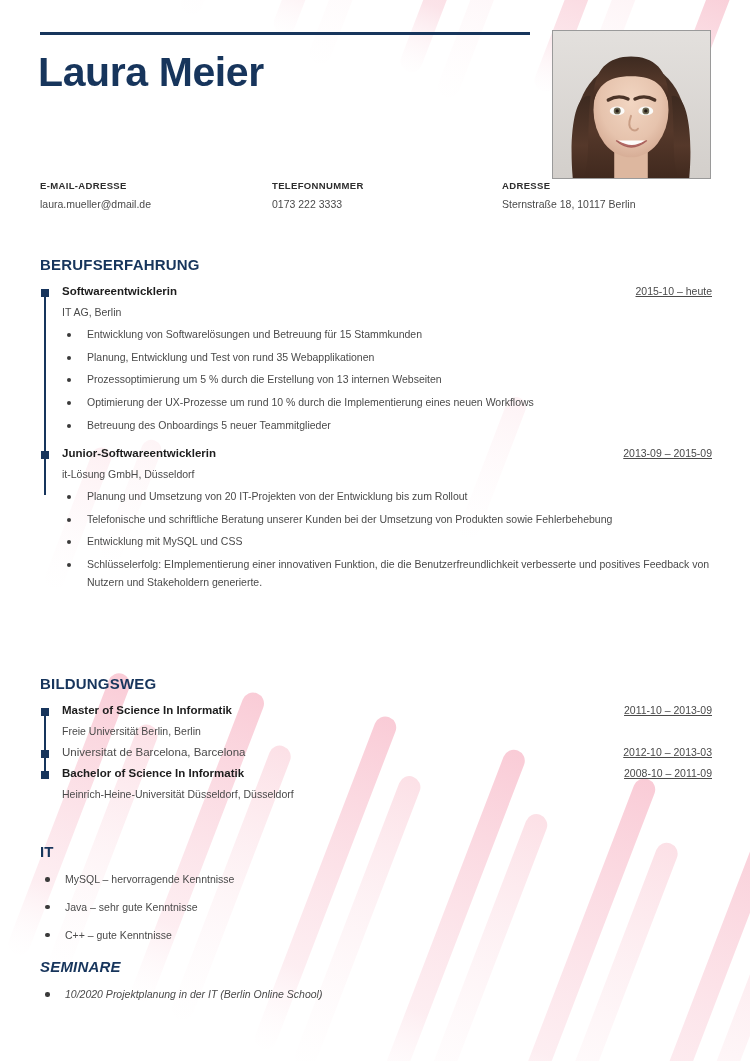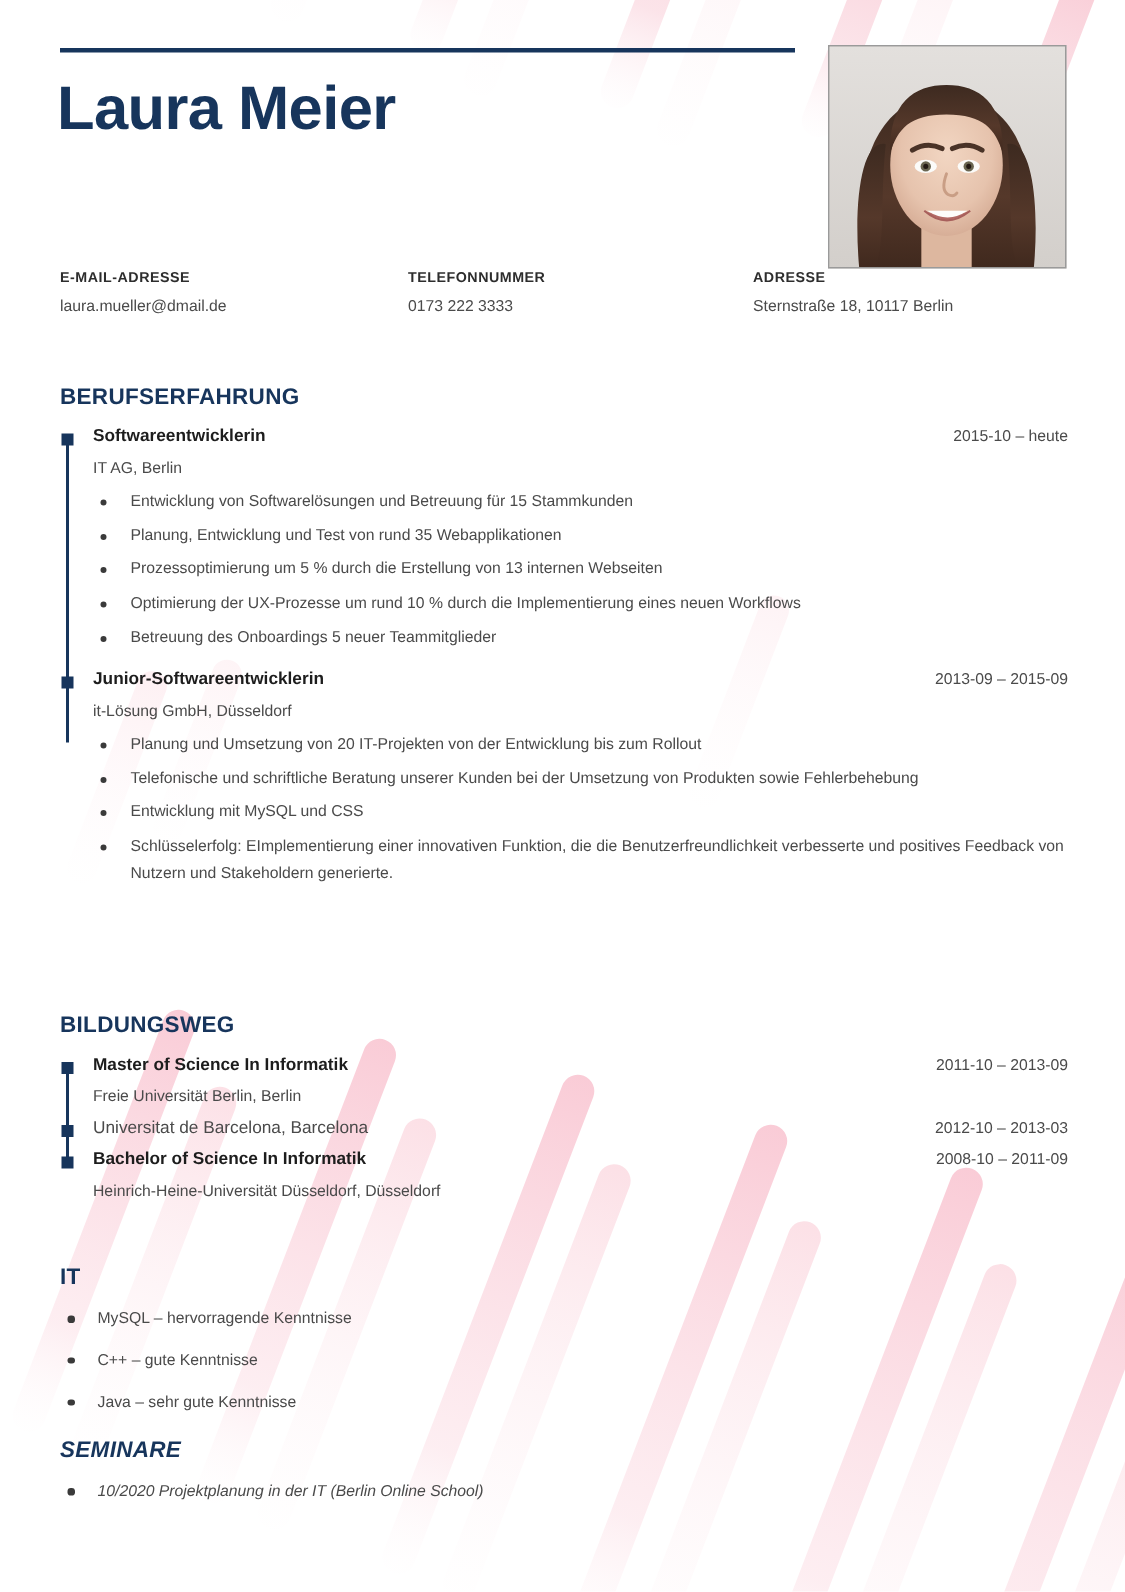--- a/index.html
+++ b/index.html
@@ -141,20 +141,21 @@
     font-size: 11.5px;
     font-weight: bold;
     color: #1d1d1d;
   }
   .entry-title.plain { font-weight: normal; color: #4a4a4a; }
   .entry-date {
     font-size: 10.5px;
     color: #4a4a4a;
     white-space: nowrap;
     text-align: center;
+    text-decoration: underline;
   }
   .entry-sub {
     padding-left: 22px;
     font-size: 10.5px;
     color: #4a4a4a;
     margin-top: 9px;
   }
 
   ul.bullets {
     list-style: none;
@@ -408,22 +409,22 @@
         </div>
         <div class="entry-sub">Heinrich-Heine-Universität Düsseldorf, Düsseldorf</div>
       </div>
     </div>
   </section>
 
   <section id="sec-it">
     <h2 class="section-title">IT</h2>
     <ul class="plain-bullets">
       <li>MySQL – hervorragende Kenntnisse</li>
+      <li>Java – sehr gute Kenntnisse</li>
       <li>C++ – gute Kenntnisse</li>
-      <li>Java – sehr gute Kenntnisse</li>
     </ul>
   </section>
 
   <section id="sec-seminars">
     <h2 class="section-title">SEMINARE</h2>
     <ul class="plain-bullets">
       <li>10/2020 Projektplanung in der IT (Berlin Online School)</li>
     </ul>
   </section>
 

